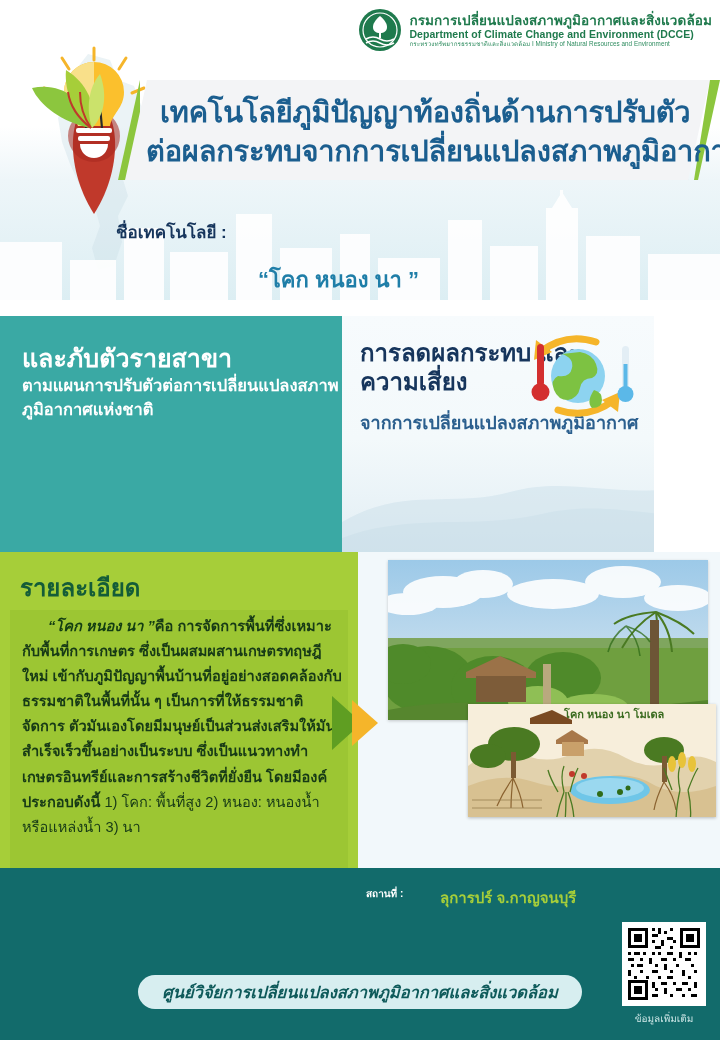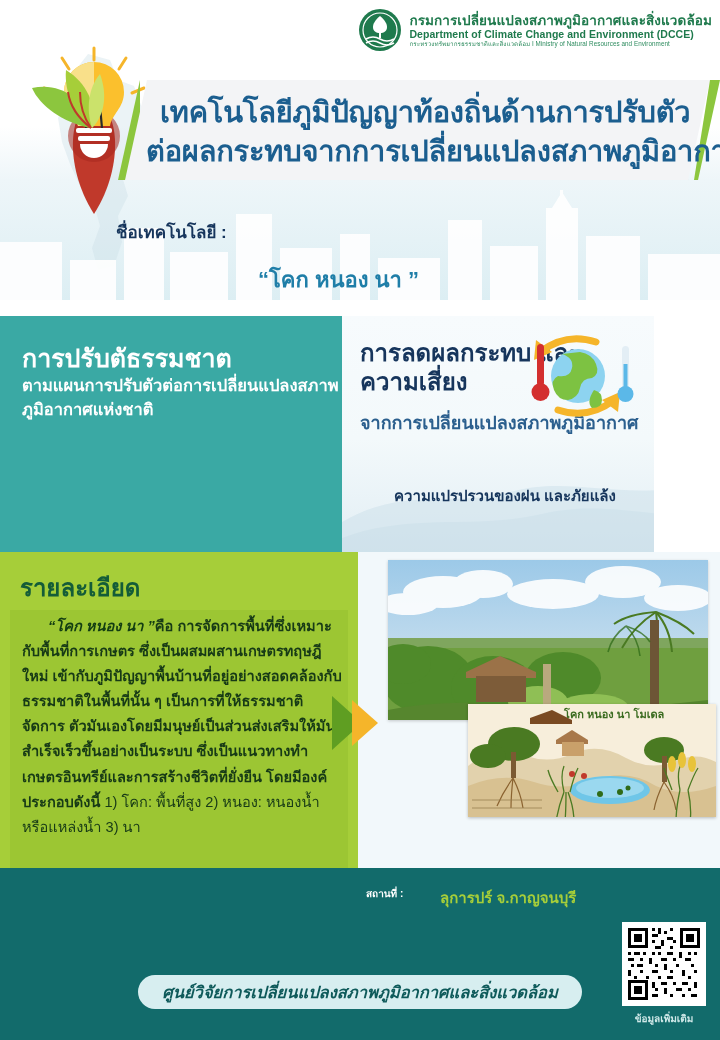--- a/index.html
+++ b/index.html
@@ -201,21 +201,21 @@
   }
   .footer-pill span {
     font-size: 16.5px; font-weight: bold; color: #0e5a5a; font-style: italic;
   }
   .qr-box {
     position: absolute; left: 622px; top: 922px; width: 84px; height: 84px;
     background: #ffffff; padding: 4px;
   }
   .qr-cap {
     position: absolute; left: 614px; top: 1011px; width: 100px;
-    text-align: center; font-size: 10px; font-weight: bold; color: #cfe8e8;
+    text-align: center; font-size: 10px; font-weight: normal; color: #cfe8e8;
   }
 </style>
 </head>
 <body>
 
 <div id="poster">
 
   <div class="header">
 
     <svg class="thai-map" viewBox="0 0 180 230">
@@ -296,32 +296,31 @@
     <div class="title-l1">เทคโนโลยีภูมิปัญญาท้องถิ่นด้านการปรับตัว</div>
     <div class="title-l2">ต่อผลกระทบจากการเปลี่ยนแปลงสภาพภูมิอากาศ</div>
 
     <div class="tech-label">ชื่อเทคโนโลยี :</div>
     <div class="tech-name">“โคก หนอง นา ”</div>
   </div>
 
   <div class="band">
 
     <div class="band-left">
-      <div class="bl-h1">การปรับตัธรรมชาต</div>
+      <div class="bl-h1">และภับตัวรายสาขา</div>
       <div class="bl-h2">ตามแผนการปรับตัวต่อการเปลี่ยนแปลงสภาพภูมิอากาศแห่งชาติ</div>
     </div>
 
     <div class="band-right">
       <svg class="hill" viewBox="0 0 362 100" preserveAspectRatio="none">
         <path d="M0 70 C60 34 110 56 168 40 C232 22 284 52 362 30 L362 100 L0 100 Z" fill="#cfe2ec"></path>
         <path d="M0 86 C70 60 130 78 200 62 C270 46 320 72 362 58 L362 100 L0 100 Z" fill="#bdd7e4" opacity=".8"></path>
       </svg>
       <div class="br-h1">การลดผลกระทบ และความเสี่ยง</div>
       <div class="br-h2">จากการเปลี่ยนแปลงสภาพภูมิอากาศ</div>
-      <div class="br-note">ความแปรปรวนของฝน และภัยแล้ง</div>
 
       <svg class="globe-ico" viewBox="0 0 120 92">
         <path d="M22 22 q26 -20 56 -10" fill="none" stroke="#f5b52a" stroke-width="7" stroke-linecap="round"></path>
         <polygon points="18,10 16,30 34,22" fill="#f5b52a"></polygon>
         <path d="M96 70 q-26 20 -56 10" fill="none" stroke="#f5b52a" stroke-width="7" stroke-linecap="round"></path>
         <polygon points="100,82 102,62 84,70" fill="#f5b52a"></polygon>
         <circle cx="60" cy="46" r="27" fill="#8dd3f0"></circle>
         <path d="M44 24 q12 4 10 14 t-14 8 q-8 4 -4 14 t14 10 q10 -2 12 -12 t12 -10 q8 -4 4 -14 t-16 -12 z" fill="#7dc242"></path>
         <path d="M76 60 q8 2 8 10 t-10 8 q-6 -6 2 -18 z" fill="#7dc242"></path>
         <g>

